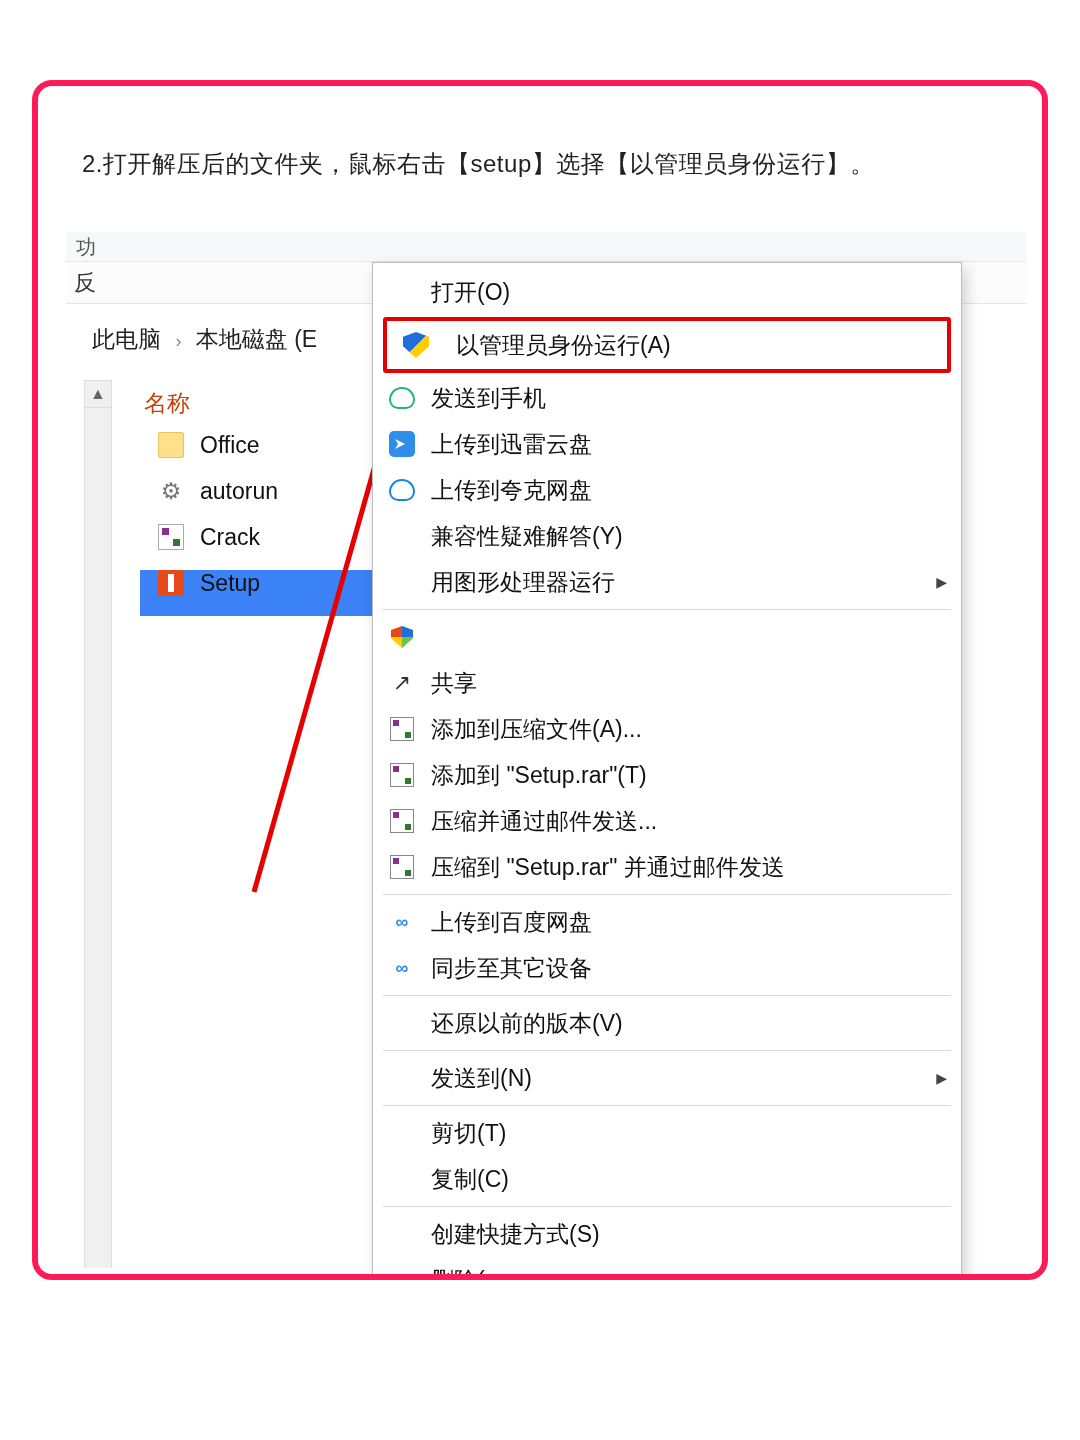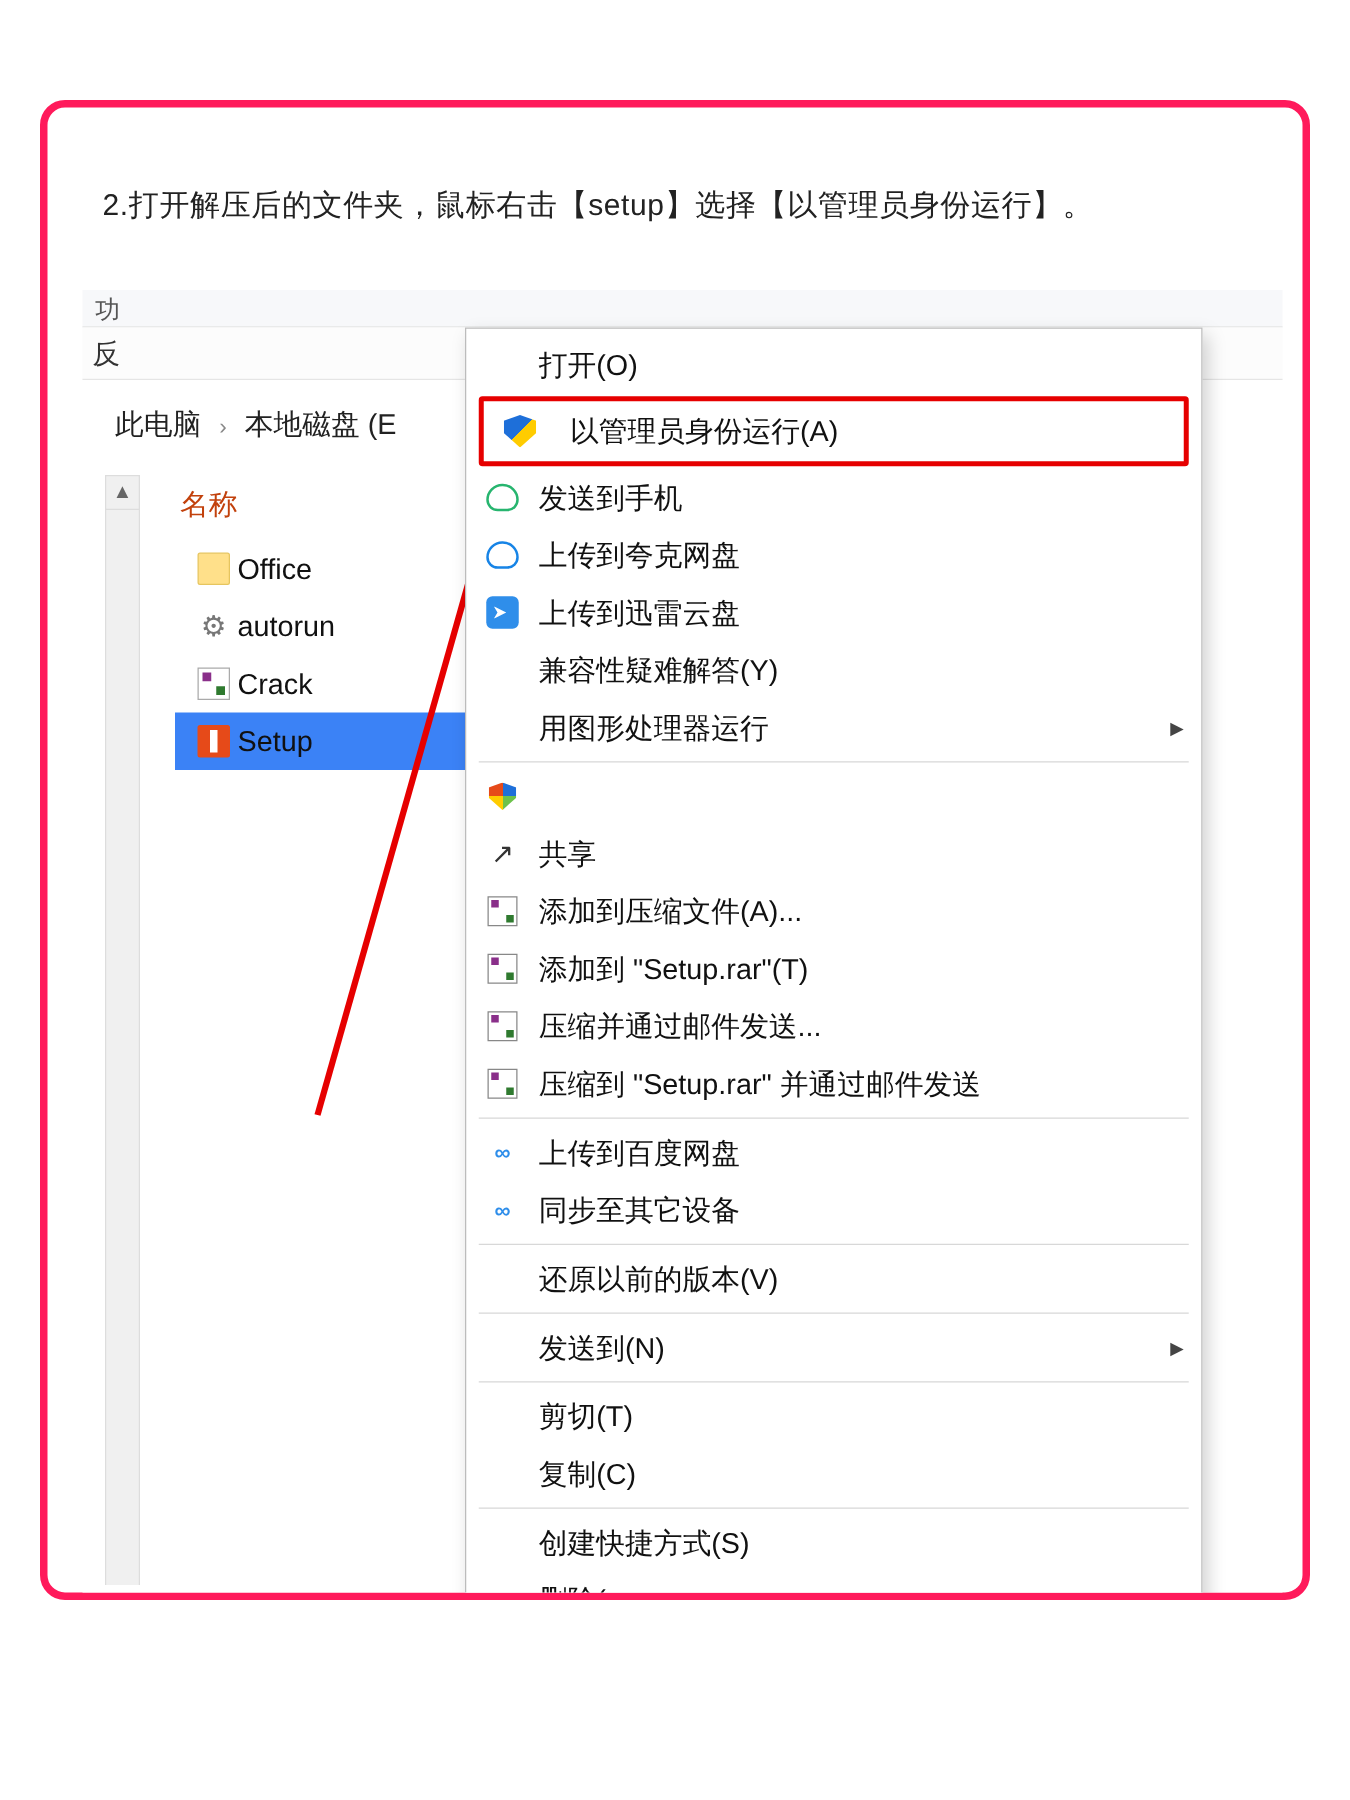--- a/index.html
+++ b/index.html
@@ -45,21 +45,21 @@
     position:absolute; left:18px; top:148px; width:28px; height:28px;
     display:flex; align-items:center; justify-content:center;
     background:#f0f0f0; border:1px solid #ddd; color:#666; font-size:16px;
   }
   .scrolltrack {
     position:absolute; left:18px; top:176px; width:28px; height:860px;
     background:#f0f0f0; border-left:1px solid #ddd; border-right:1px solid #ddd;
   }
 
   .filelist { position:absolute; left:74px; top:200px; width:260px; }
-  .file-row { display:flex; align-items:center; height:46px; padding-left:18px; gap:6px; font-size:23px; color:#111;}
+  .file-row { display:flex; align-items:flex-start; height:46px; padding-left:18px; gap:16px; font-size:23px; color:#111;}
   .file-row.selected { background:#3b82f6; }
   .fi { width:26px; height:26px; display:inline-flex; align-items:center; justify-content:center; }
   .fi-folder { background:#ffe08a; border:1px solid #e6c55f; border-radius:2px;}
   .fi-gear { color:#777; }
   .fi-rar { background:#fff; border:1px solid #aaa; position:relative;}
   .fi-rar::before{content:"";position:absolute;left:3px;top:3px;width:7px;height:7px;background:#8a2f8a;}
   .fi-rar::after{content:"";position:absolute;right:3px;bottom:3px;width:7px;height:7px;background:#2f7a2f;}
   .fi-setup { background:#e64a19; border-radius:2px; position:relative;}
   .fi-setup::after{content:"";position:absolute;left:10px;top:4px;width:6px;height:18px;background:#fff;}
 
@@ -168,29 +168,29 @@
       </div>
 
       <div class="row">
         <span class="ic">
             <span class="ic-cloud1"></span>
           </span>
         <span class="lbl">发送到手机</span>
       </div>
       <div class="row">
         <span class="ic">
+            <span class="ic-bird"></span>
+          </span>
+        <span class="lbl">上传到迅雷云盘</span>
+      </div>
+      <div class="row">
+        <span class="ic">
             <span class="ic-cloud2"></span>
           </span>
         <span class="lbl">上传到夸克网盘</span>
-      </div>
-      <div class="row">
-        <span class="ic">
-            <span class="ic-bird"></span>
-          </span>
-        <span class="lbl">上传到迅雷云盘</span>
       </div>
       <div class="row">
         <span class="ic"></span>
         <span class="lbl">兼容性疑难解答(Y)</span>
       </div>
       <div class="row arrow">
         <span class="ic"></span>
         <span class="lbl">用图形处理器运行</span>
       </div>
 

